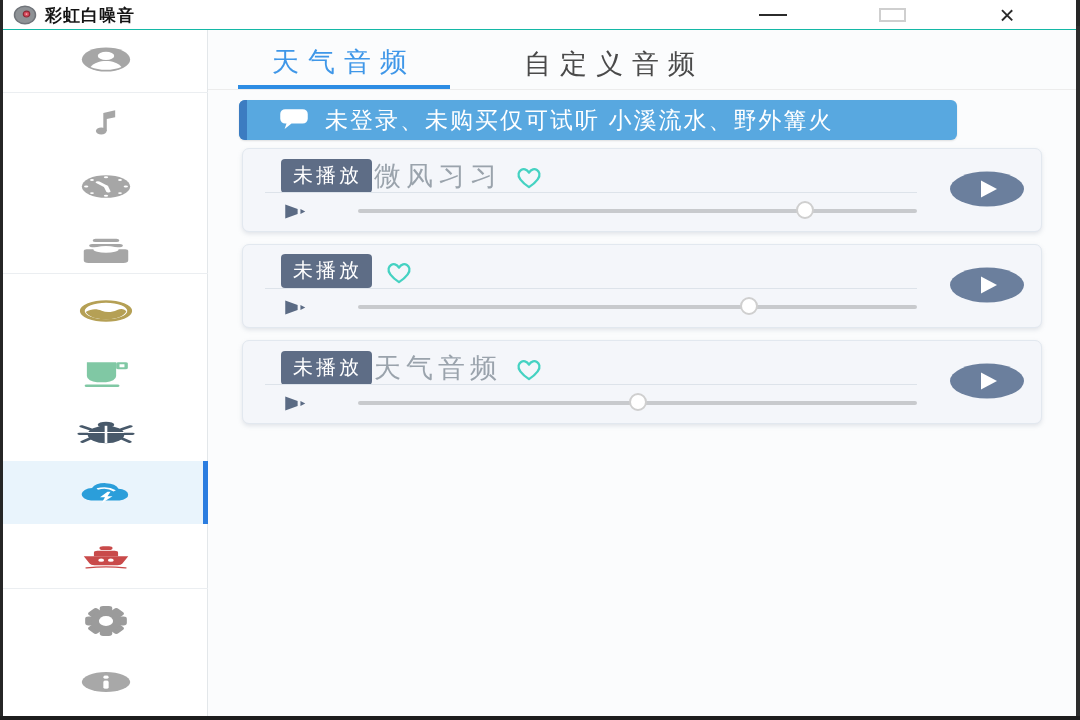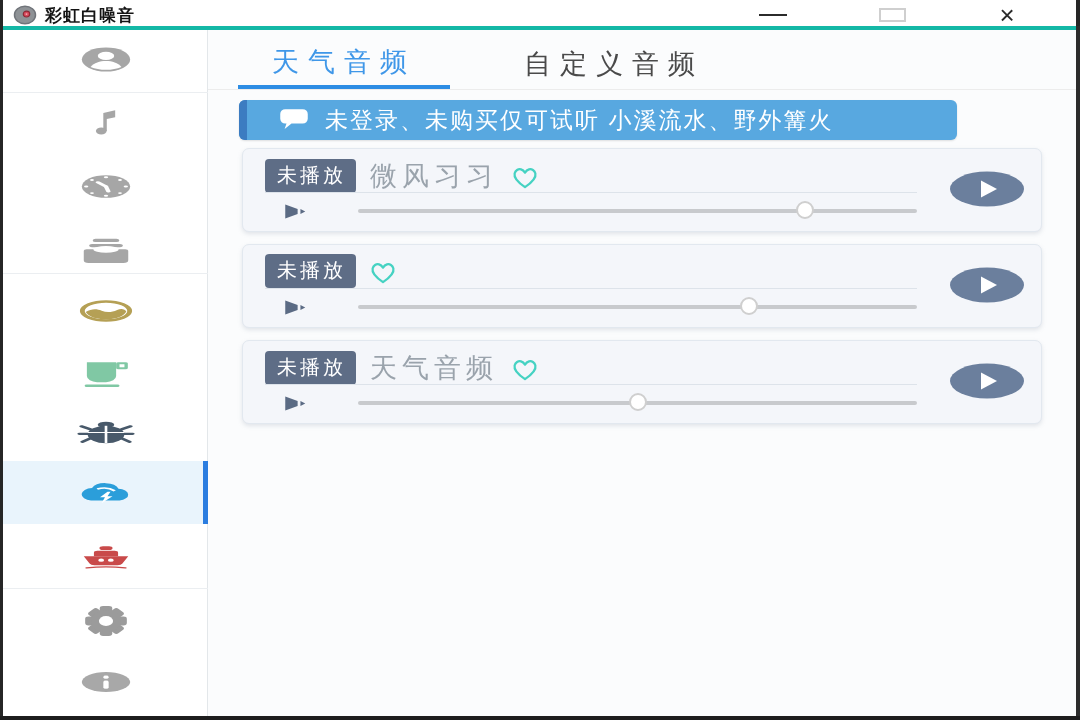--- a/index.html
+++ b/index.html
@@ -4,21 +4,21 @@
 <style>
   * { margin:0; padding:0; box-sizing:border-box; }
   html,body { width:1080px; height:720px; overflow:hidden;
     font-family:"Liberation Sans","DejaVu Sans",sans-serif; }
   .screen { position:relative; width:1080px; height:720px; background:#262626; }
   .window { position:absolute; left:3px; top:0; width:1073px; height:716px;
     background:#ffffff; display:flex; flex-direction:column; }
 
   
   .titlebar { position:relative; height:30px; background:#ffffff; flex:0 0 30px;
-    border-bottom:4px solid #14b8a6;padding-left:44px; }
+    border-bottom:1px solid #14b8a6;padding-left:44px; }
   .appicon { position:absolute; left:10px; top:4px; width:24px; height:22px; }
   .apptitle { position:absolute; left:42px; top:4px; font-size:17px; font-weight:700;
     color:#141414; letter-spacing:1px; }
   .winbtn { position:absolute; top:0; width:46px; height:30px; display:flex;
     align-items:center; justify-content:center; cursor:default; }
   .btn-min { left:747px; } .btn-max { left:866px; } .btn-close { left:981px; }
   .dash { width:28px; height:2px; background:#2b2b2b; }
   .maxrect { width:27px; height:14px; border:2px solid #cfcfcf; background:#fff; }
   .closex { font-size:26px; line-height:26px; color:#2b2b2b; font-weight:400; }
 
@@ -48,24 +48,24 @@
     background:#3c7cc1; border-radius:6px 0 0 6px; }
   .notice-bubble { margin-left:40px; width:30px; height:24px; flex:0 0 auto; }
   .notice-text { margin-left:16px; color:#ffffff; font-size:23px; letter-spacing:2px;
     white-space:nowrap; }
 
   
   .card { position:relative; margin-left:34px; width:800px; height:84px;
     background:#f4f6fa; border:1px solid #e2e8ef; border-radius:7px;
     box-shadow:0 2px 4px rgba(150,160,175,0.25); }
   .card-1 { margin-top:8px; } .card-2,.card-3 { margin-top:12px; }
-  .card-top { position:absolute; left:22px; top:9px; display:flex; align-items:center; }
+  .card-top { position:absolute; left:38px; top:9px; display:flex; align-items:center; }
   .badge { background:#5e6d86; color:#ffffff; font-size:20px; letter-spacing:3px;
     padding:3px 10px 4px 12px; border-radius:4px; }
-  .track-name { margin-left:14px; font-size:27px; letter-spacing:5px; color:#9aa3ac; }
+  .track-name { margin-left:2px; font-size:27px; letter-spacing:5px; color:#9aa3ac; }
   .heart { margin-left:12px; width:30px; height:27px; cursor:pointer; }
   .card-div { position:absolute; left:22px; top:43px; width:652px; height:1px;
     background:#dde3ea; }
   .speaker { position:absolute; left:40px; top:51px; width:27px; height:23px; }
   .slider { position:absolute; left:115px; top:60px; width:559px; height:4px;
     background:#c8cacd; border-radius:2px; cursor:pointer; }
   .slider-handle { position:absolute; top:-8px; width:18px; height:18px;
     background:#ffffff; border:2px solid #cfcfcf; border-radius:50%; cursor:grab; }
   .playbtn { position:absolute; left:946px; top:22px; width:76px; height:36px;
     cursor:pointer; }

